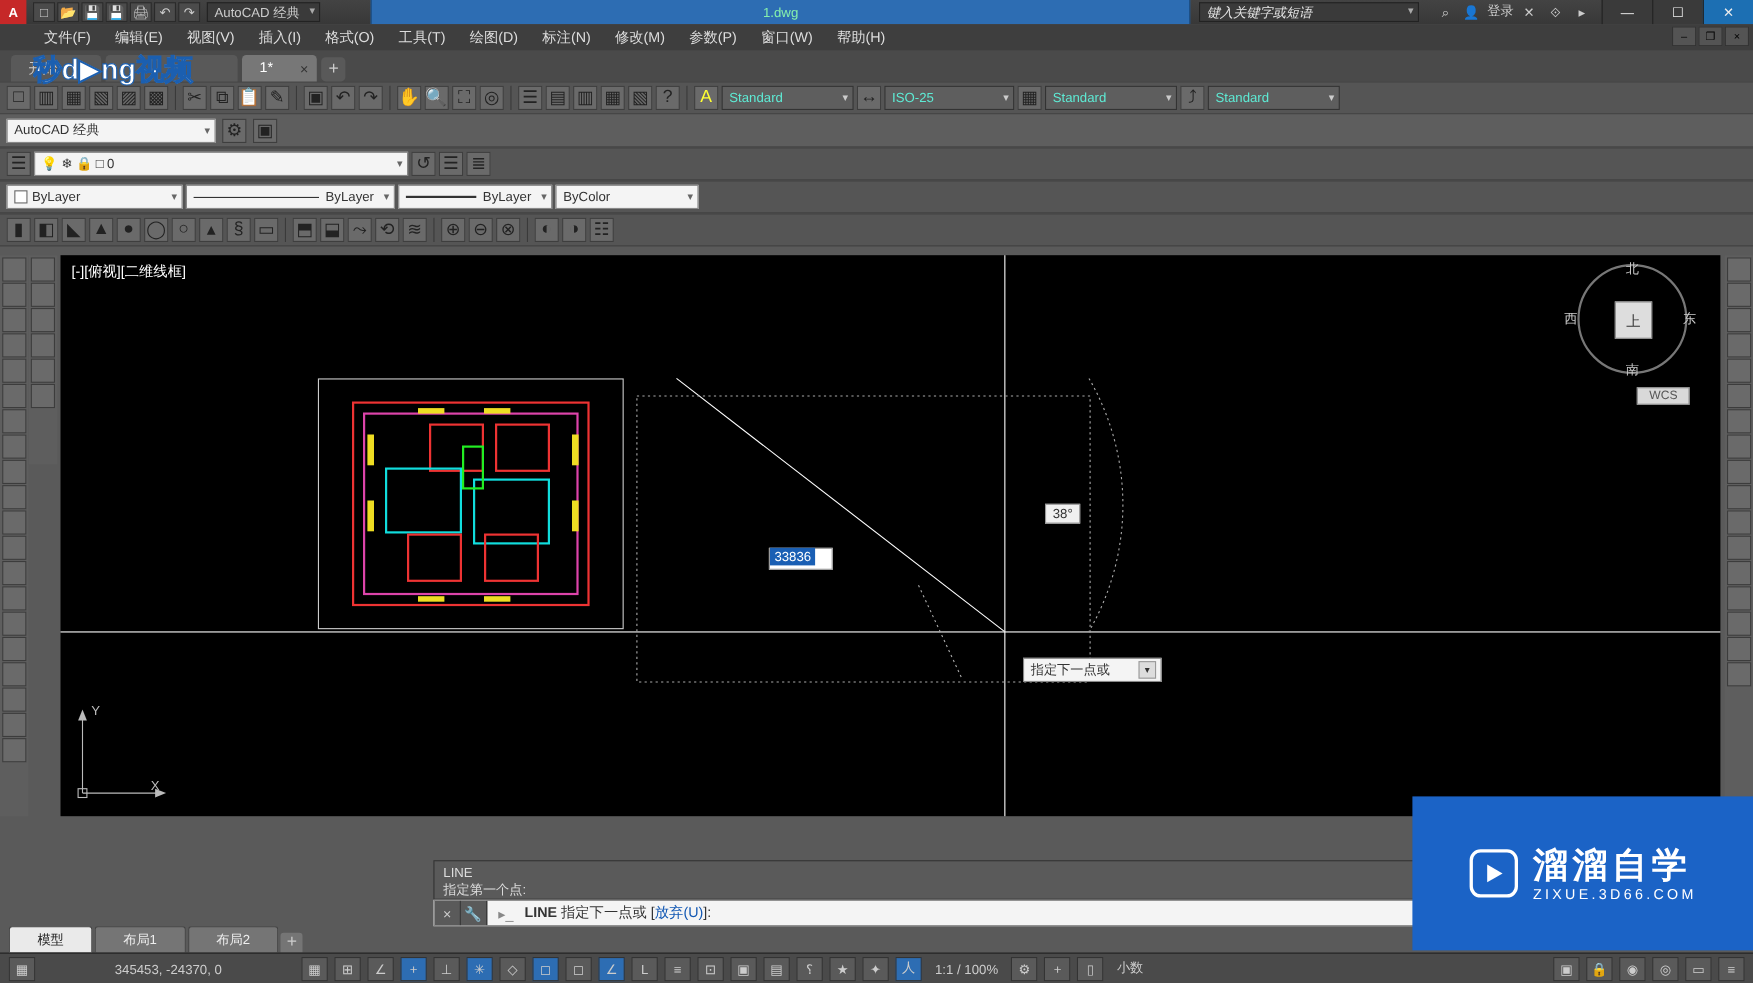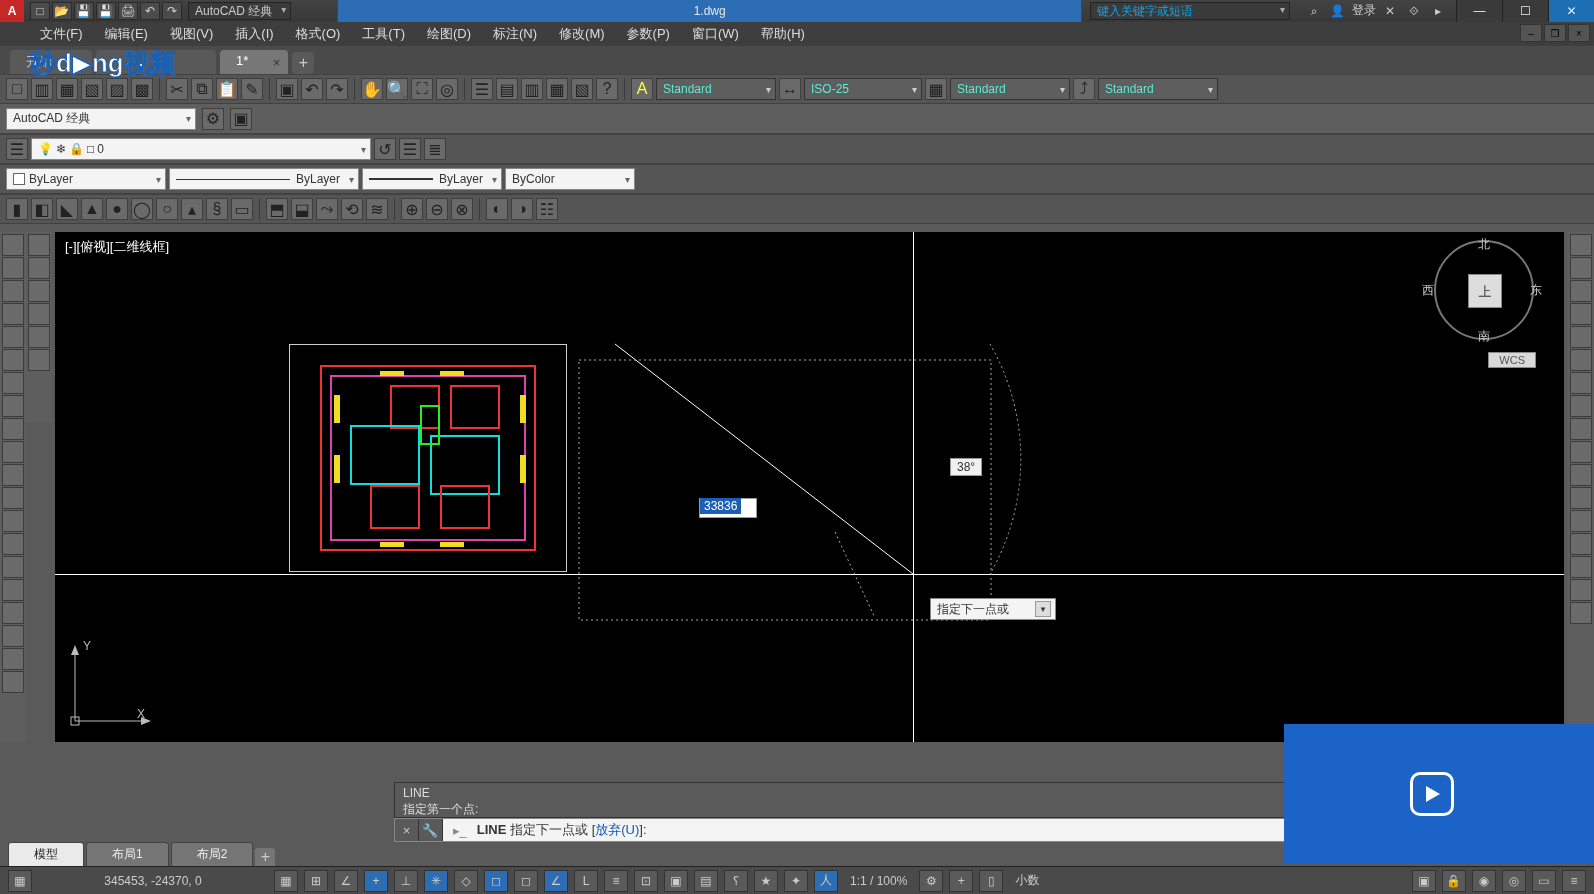--- a/index.html
+++ b/index.html
@@ -5,21 +5,21 @@
 * { margin: 0; padding: 0; box-sizing: border-box; font-family: "Microsoft YaHei", Arial, sans-serif; }
 body { width: 1594px; height: 894px; background: #5a5a5a; overflow: hidden; position: relative; user-select: none; }
 
 
 .titlebar{height:22px;background:linear-gradient(#434343,#383838);display:flex;align-items:center;color:#ccc;font-size:12px}
 .titlebar .logo{width:24px;height:22px;background:#c62828;color:#fff;display:flex;align-items:center;justify-content:center;font-weight:bold}
 .titlebar .qat{display:flex;gap:2px;padding:0 6px}
 .titlebar .qat .ico{width:20px;height:18px;background:#4b4b4b;border:1px solid #2a2a2a;display:flex;align-items:center;justify-content:center}
 .titlebar .dd{display:flex;align-items:center;background:#3a3a3a;border:1px solid #222;height:18px;padding:0 18px 0 6px;position:relative;margin-right:6px}
 .titlebar .dd::after{content:"▾";position:absolute;right:4px;top:1px;color:#aaa;font-size:10px}
-.titlebar .tabname{flex:1;text-align:center;background:#2d6db3;height:22px;line-height:22px;color:#e5e5e5;border-left:1px solid #1c4c80;border-right:1px solid #1c4c80}
+.titlebar .tabname{flex:1;text-align:center;background:#2d6db3;height:22px;line-height:22px;color:#86efac;border-left:1px solid #1c4c80;border-right:1px solid #1c4c80}
 .titlebar .search{width:200px}
 .titlebar .right-ico{display:flex;gap:4px;padding:0 8px}
 .titlebar .right-ico .ico{width:20px;height:18px;display:flex;align-items:center;justify-content:center}
 .wctl{display:flex}
 .wctl div{width:46px;height:22px;display:flex;align-items:center;justify-content:center;background:#3a3a3a;color:#eee;border-left:1px solid #222}
 .wctl .close{background:#1c6fb3}
 
 
 .menubar{height:24px;background:#3e3e3e;display:flex;align-items:center;padding:0 40px;color:#ddd;font-size:13px;gap:22px;position:relative}
 .menubar .mdi{position:absolute;right:4px;top:2px;display:flex}
@@ -126,21 +126,21 @@
     <div class="ico">↶</div>
     <div class="ico">↷</div>
   </div>
   <div class="dd">
       <span>AutoCAD 经典</span>
     </div>
   <div style="width:40px"></div>
   <div class="tabname">1.dwg</div>
   <div style="width:8px"></div>
   <div class="dd search">
-      <span style="color:#0ea5e9;">键入关键字或短语</span>
+      <span style="color:#e5e5e5;font-style:italic">键入关键字或短语</span>
     </div>
   <div class="right-ico">
     <div class="ico">⌕</div>
     <div class="ico">👤</div>
     <span>登录</span>
     <div class="ico">✕</div>
     <div class="ico">⟐</div>
     <div class="ico">▸</div>
   </div>
   <div class="wctl">
@@ -468,13 +468,17 @@
   <div class="sb">▭</div>
   <div class="sb">≡</div>
 </div>
 
 <div class="watermark-br">
   <div class="play">
     <svg width="20" height="20">
         <polygon points="4,2 18,10 4,18" fill="#fff"></polygon>
       </svg>
   </div>
+  <div class="txtbox">
+    <div class="big">溜溜自学</div>
+    <div class="sm">ZIXUE.3D66.COM</div>
+  </div>
 </div>
 
 </body></html>

